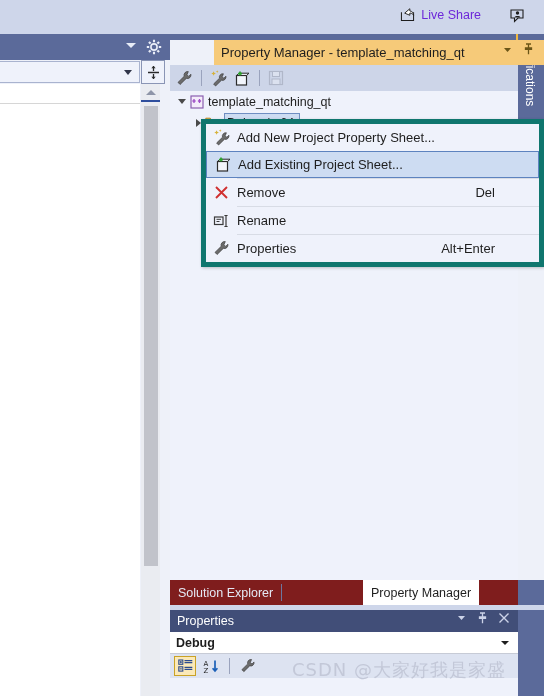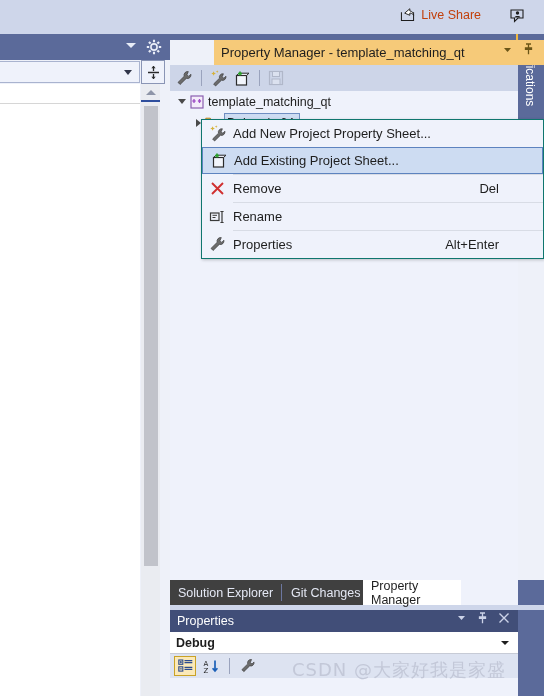--- a/index.html
+++ b/index.html
@@ -13,21 +13,21 @@
   }
 
   
   .topbar{
     position:absolute; left:0; top:0; width:544px; height:34px;
     background:#ced6ea;
   }
   .liveshare{
     position:absolute; right:63px; top:8px;
     display:flex; align-items:center; gap:6px;
-    color:#c2410c; font-size:12.5px;
+    color:#6d28d9; font-size:12.5px;
   }
   .ls-ico{ width:15px; height:14px; display:block; }
   .feedback-ico{ position:absolute; right:18px; top:8px; width:17px; height:16px; }
 
   .topband{
     position:absolute; left:0; top:34px; width:544px; height:12px;
     background:#5b6a9a;
   }
 
   
@@ -131,38 +131,38 @@
     border-left:4px solid transparent;border-right:4px solid transparent;border-top:5px solid #4a4a4a;}
   .tree-row.child{ padding-left:26px; }
   .sel-box{
     background:#cddcf2; border:1px solid #6f8ec2;
     display:inline-flex; align-items:center; gap:4px; padding:0 5px 0 2px; height:19px;
   }
 
   
   .ctxmenu{
     position:absolute; left:201px; top:119px; width:343px;
-    background:#eff2fb; border:1px solid #0f766e;
+    background:#eff2fb; border:5px solid #0f766e;
     box-shadow:1px 1px 3px rgba(0,0,0,0.22);
     z-index:40;
   }
   .mi{
     display:flex; align-items:center; height:27px; position:relative;
     font-size:13px; color:#1e1e1e; cursor:default;
   }
   .mi .ico{ width:31px; display:flex; align-items:center; justify-content:center; flex:0 0 31px;}
   .mi .lbl{ flex:1; }
   .mi .acc{ margin-right:44px; color:#1e1e1e; }
   .mi.hl{ background:#cddcf2; border:1px solid #5d83bf; height:27px;}
   .mi-divline{ height:1px; background:#d8dce5; margin-left:31px; }
 
   
   .tabbar{
-    position:absolute; left:170px; top:580px; width:291px; height:25px;
-    background:#404040;
+    position:absolute; left:170px; top:580px; width:348px; height:25px;
+    background:#7f1d1d;
   }
   .tab{
     position:absolute; top:0; height:25px; display:flex; align-items:center;
     padding:0 8px; font-size:12.5px; color:#e4e8f4;
   }
   .tab.t1{ left:0; }
   .tab.t2{ left:113px; }
   .tab.active{ background:#ffffff; color:#1e1e1e; }
   .tab-div{ position:absolute; top:4px; width:1px; height:17px; background:#6c77a0; }
 
@@ -398,23 +398,20 @@
     <span class="lbl">Properties</span>
     <span class="acc">Alt+Enter</span>
   </div>
 </div>
 
 <div class="tabbar">
   <div class="tab t1">
     <span>Solution Explorer</span>
   </div>
   <div class="tab-div" style="left:111px;"></div>
-  <div class="tab t2">
-    <span>Git Changes</span>
-  </div>
   <div class="tab active" style="left:193px;">
     <span>Property Manager</span>
   </div>
 </div>
 <div class="tabbar-right"></div>
 
 <div class="props">
   <div class="props-title">
     <div class="t">Properties</div>
     <div class="ctl">

